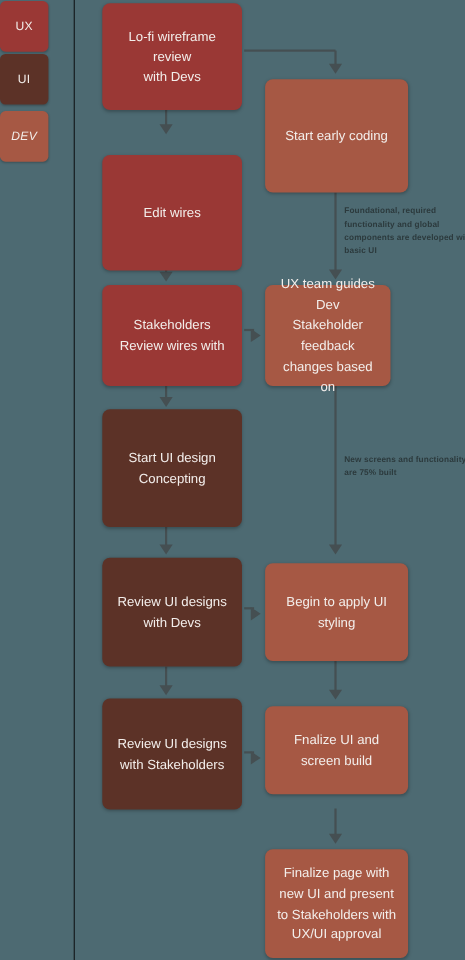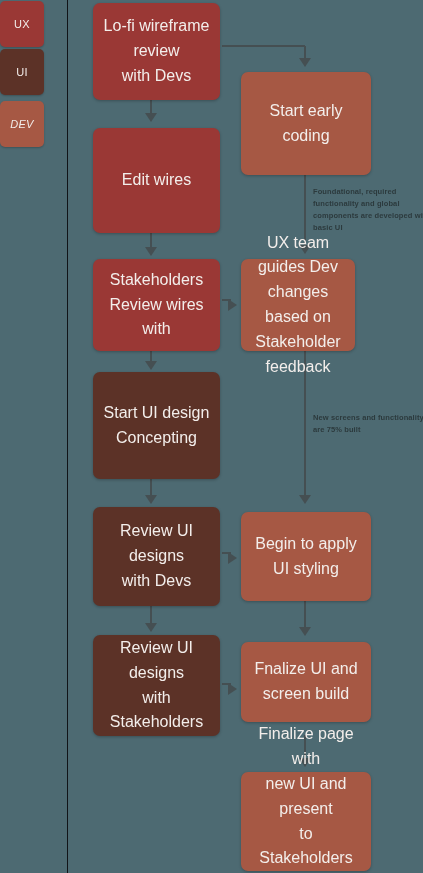--- a/index.html
+++ b/index.html
@@ -54,34 +54,34 @@
 
   
   .node {
     position: absolute;
     border-radius: 7px;
     color: #f3eeeb;
     display: flex;
     align-items: center;
     justify-content: center;
     text-align: center;
-    font-size: 16px;
+    font-size: 12px;
     line-height: 1.55;
     padding: 6px 10px;
     box-sizing: border-box;
     box-shadow: 0 1px 3px rgba(0,0,0,.25);
   }
   .ux  { background: #9a3835; }
   .ui  { background: #5c3227; }
   .dev { background: #a65844; }
 
   
   .n-lofi      { left: 93px;  top: 3px;   width: 127px; height: 97px; }
   .n-early     { left: 241px; top: 72px;  width: 130px; height: 103px; }
-  .n-edit      { left: 93px;  top: 128px; width: 127px; height: 105px; }
+  .n-edit      { left: 93px;  top: 141px; width: 127px; height: 105px; }
   .n-revwire   { left: 93px;  top: 259px; width: 127px; height: 92px; }
   .n-uxguides  { left: 241px; top: 259px; width: 114px; height: 92px; }
   .n-concept   { left: 93px;  top: 372px; width: 127px; height: 107px; }
   .n-revdevs   { left: 93px;  top: 507px; width: 127px; height: 99px; }
   .n-styling   { left: 241px; top: 512px; width: 130px; height: 89px; text-align: center; }
   .n-revstake  { left: 93px;  top: 635px; width: 127px; height: 101px; }
   .n-finalui   { left: 241px; top: 642px; width: 130px; height: 80px; }
   .n-finalpage { left: 241px; top: 772px; width: 130px; height: 99px; }
 
   
@@ -226,22 +226,22 @@
   </div>
   <div class="node ux n-revwire">
     <span>
         <div>Stakeholders</div>
         <div>Review wires with</div>
       </span>
   </div>
   <div class="node dev n-uxguides">
     <span>
         <div>UX team guides Dev</div>
+        <div>Stakeholder feedback</div>
         <div>changes based on</div>
-        <div>Stakeholder feedback</div>
       </span>
   </div>
   <div class="node ui n-concept">
     <span>
         <div>Start UI design</div>
         <div>Concepting</div>
       </span>
   </div>
   <div class="node ui n-revdevs">
     <span>

